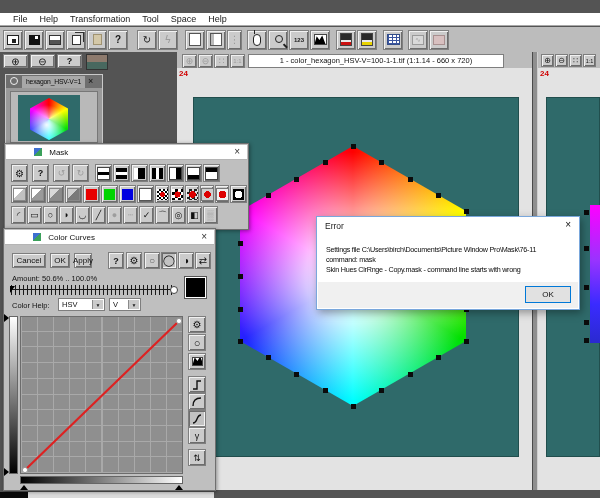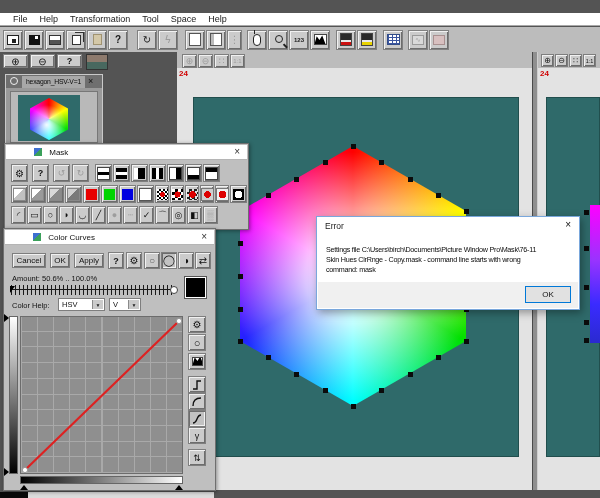--- a/index.html
+++ b/index.html
@@ -217,20 +217,21 @@
     </div>
   <div class="abs btn3d smallbtn dis" style="left:198px;top:54px">
       <span>⊖</span>
     </div>
   <div class="abs btn3d smallbtn dis" style="left:214px;top:54px">
       <span>∷</span>
     </div>
   <div class="abs btn3d smallbtn dis" style="left:230px;top:54px;font-size:6px">
       <span>1:1</span>
     </div>
+  <div class="abs titlefield">1 - color_hexagon_HSV-V=100-1-1.tif (1:1.14 - 660 x 720)</div>
   <div class="abs btn3d tinybtn" style="left:541px;top:54px">
       <span>⊕</span>
     </div>
   <div class="abs btn3d tinybtn" style="left:555px;top:54px">
       <span>⊖</span>
     </div>
   <div class="abs btn3d tinybtn" style="left:569px;top:54px">
       <span>∷</span>
     </div>
   <div class="abs btn3d tinybtn" style="left:583px;top:54px;font-size:5.5px">
@@ -418,21 +419,21 @@
   </div>
 
   <div class="abs dlg" style="left:3px;top:228px;width:213px;height:263px;z-index:5">
     <div class="abs dlgtitle">
       <span class="dlgico" style="margin:3px 0 0 28px;vertical-align:-1px"></span>
       <span style="margin-left:5px">Color Curves</span>
       <span class="dlgclose">×</span>
     </div>
     <div class="abs btn3d" style="left:8px;top:24px;width:34px;height:15px;font-size:8px">Cancel</div>
     <div class="abs btn3d" style="left:46px;top:24px;width:20px;height:15px;font-size:8px">OK</div>
-    <div class="abs btn3d" style="left:70px;top:24px;width:30px;height:15px;font-size:8px">Apply</div>
+    <div class="abs btn3d" style="left:70px;top:24px;width:18px;height:15px;font-size:8px">Apply</div>
     <div class="abs btn3d" style="left:104px;top:23px;width:16px;height:17px;font-size:9px">
         <b>?</b>
       </div>
     <div class="abs btn3d" style="left:122px;top:23px;width:16px;height:17px;font-size:10px">
         <span>⚙</span>
       </div>
     <div class="abs btn3d" style="left:140px;top:23px;width:16px;height:17px;font-size:10px;color:#666">
         <span>○</span>
       </div>
     <div class="abs btn3d pressed" style="left:157px;top:23px;width:16px;height:17px;font-size:11px">
@@ -502,21 +503,21 @@
     <div class="cbtn btn3d" style="left:184px;top:220px;font-size:9px">
         <span>⇅</span>
       </div>
   </div>
 
   <div class="abs errdlg">
     <span class="bb errtitle">Error</span>
     <span class="bb errclose">×</span>
     <div class="bb errbody">
       <div>Settings file C:\Users\birch\Documents\Picture Window Pro\Mask\76-11</div>
+      <div>command: mask</div>
       <div>Skin Hues ClrRnge - Copy.mask - command line starts with wrong</div>
-      <div>command: mask</div>
     </div>
     <div class="bb errfooter">
       <div class="okbtn">OK</div>
     </div>
   </div>
 
 </div>
 
 </body></html>

